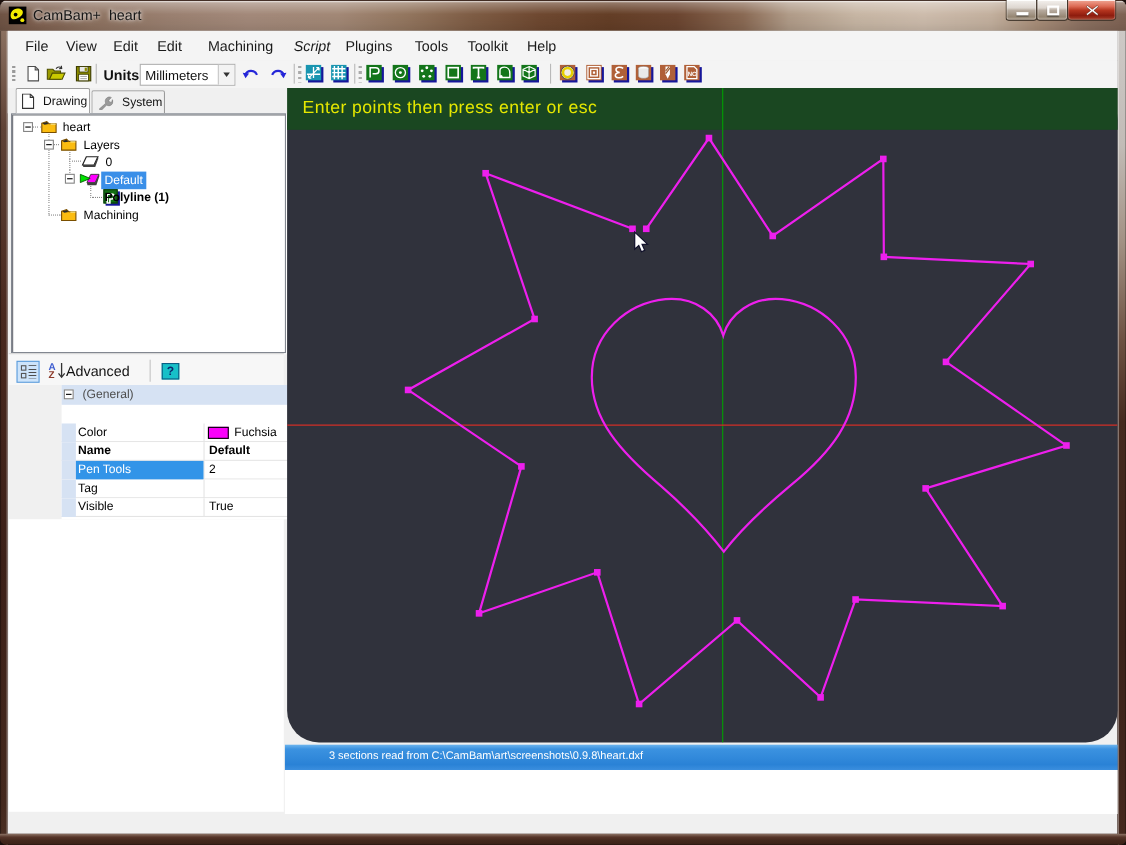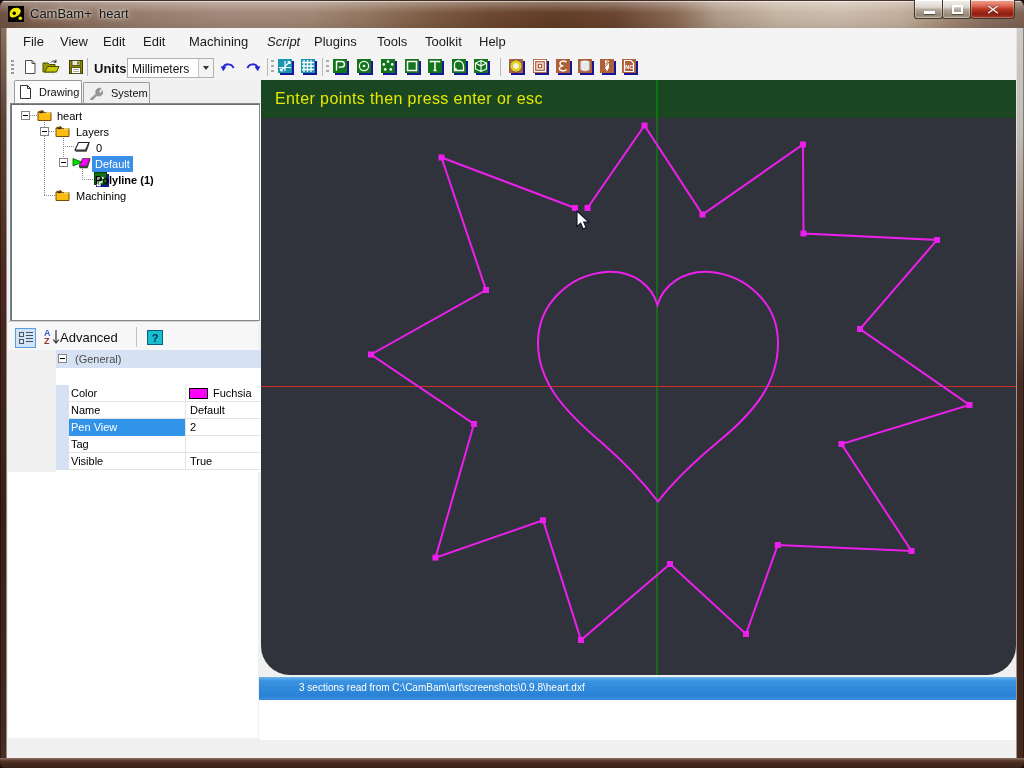--- a/index.html
+++ b/index.html
@@ -373,31 +373,31 @@
           </div>
           <span style="position:absolute; left:19px; top:3px;">(General)</span>
         </div>
     <div class="prow" style="top:35px;">
           <span class="strip"></span>
           <span class="vline"></span>
           <span class="name">Color</span>
       <span class="abs" style="left:133px; top:3px; width:19px; height:11px; background:#fb00fb; border:1px solid #000;"></span>
       <span class="val" style="left:157px;">Fuchsia</span>
         </div>
-    <div class="prow" style="top:52px;">
+    <div class="prow" style="top:52px;font-weight:bold;">
           <span class="strip"></span>
           <span class="vline"></span>
           <span class="name">Name</span>
           <span class="val">Default</span>
         </div>
     <div class="prow" style="top:69px;">
           <span class="strip"></span>
           <span class="vline"></span>
       <span class="abs" style="left:13px; top:0; width:116px; height:17px; background:#3294e8;"></span>
-      <span class="name" style="color:#fff; z-index:2;">Pen View</span>
+      <span class="name" style="color:#fff; z-index:2;">Pen Tools</span>
           <span class="val">2</span>
         </div>
     <div class="prow" style="top:86px;">
           <span class="strip"></span>
           <span class="vline"></span>
           <span class="name">Tag</span>
         </div>
     <div class="prow" style="top:103px;">
           <span class="strip"></span>
           <span class="vline"></span>

